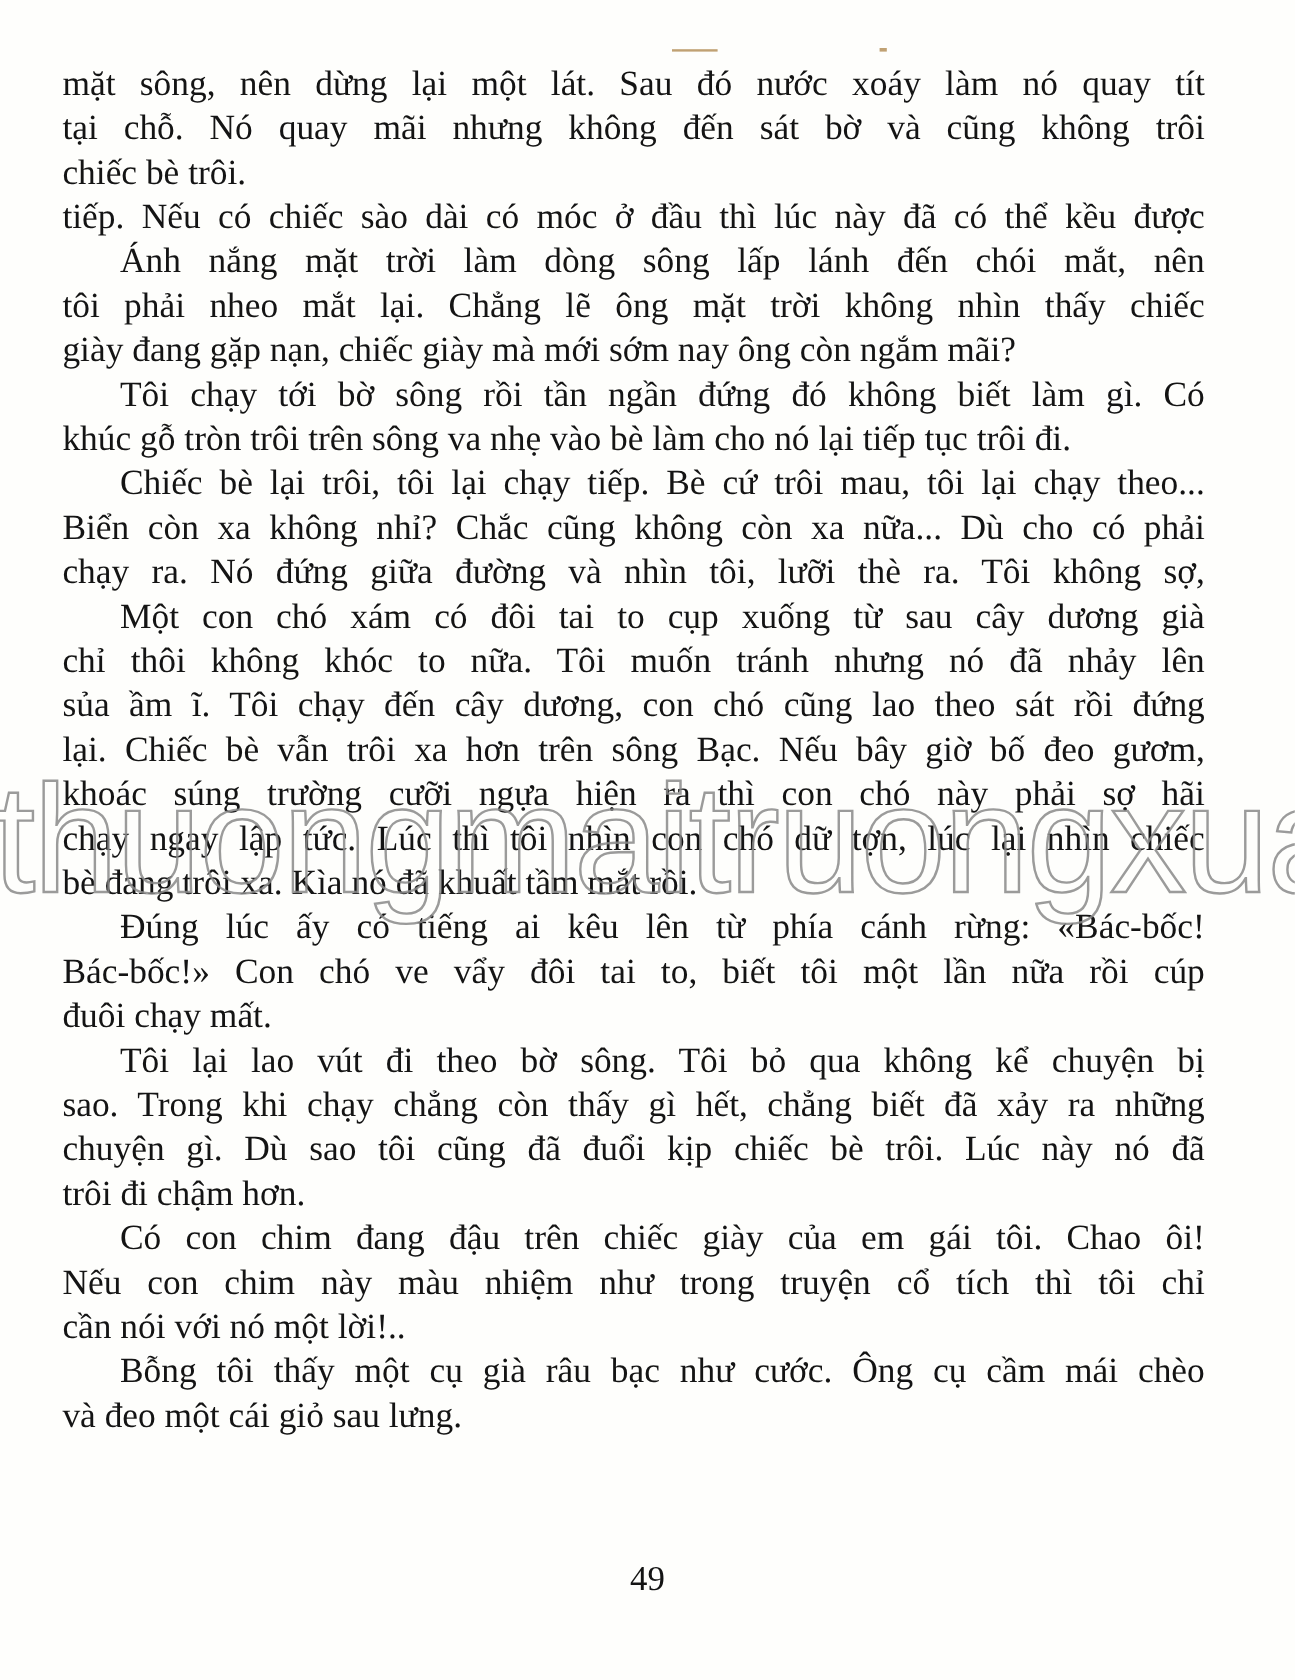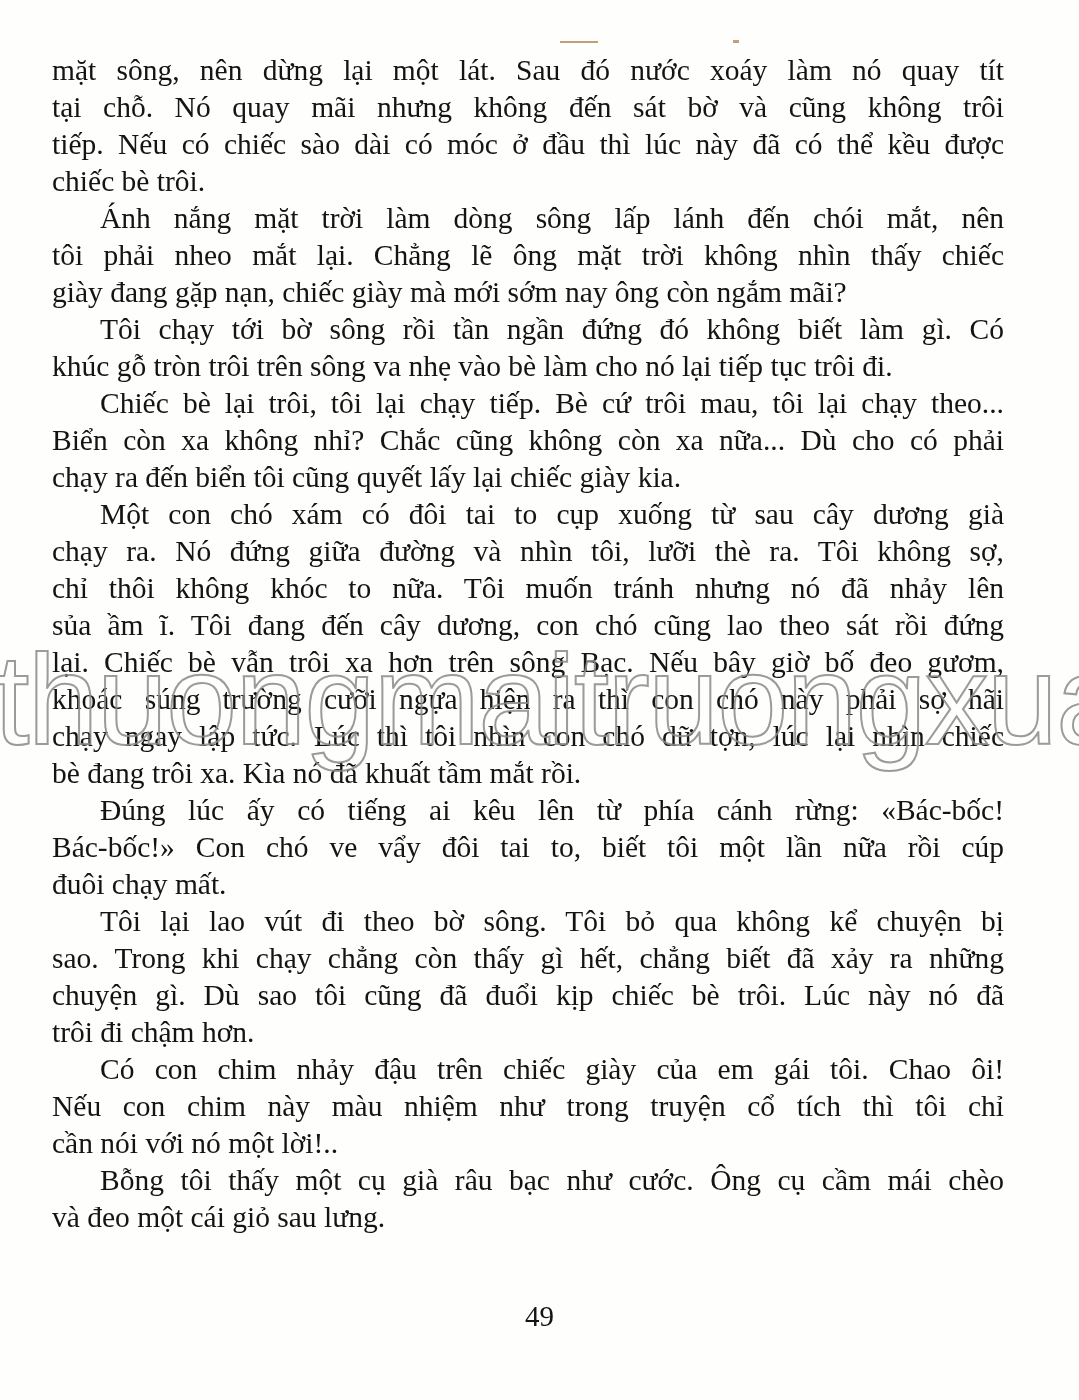--- a/index.html
+++ b/index.html
@@ -84,60 +84,59 @@
 <body>
 
 <div class="page">
   <div class="scan-mark" style="left:560px; top:41px; width:38px;"></div>
   <div class="scan-mark" style="left:733px; top:40px; width:6px; height:3px;"></div>
 
   <div class="text-block" id="text-block">
       <div class="para">
         <span class="line">mặt sông, nên dừng lại một lát. Sau đó nước xoáy làm nó quay tít</span>
         <span class="line">tại chỗ. Nó quay mãi nhưng không đến sát bờ và cũng không trôi</span>
+        <span class="line last">chiếc bè trôi.</span>
         <span class="line">tiếp. Nếu có chiếc sào dài có móc ở đầu thì lúc này đã có thể kều được</span>
-        <span class="line last">chiếc bè trôi.</span>
       </div>
       <div class="para">
         <span class="line indent">Ánh nắng mặt trời làm dòng sông lấp lánh đến chói mắt, nên</span>
         <span class="line">tôi phải nheo mắt lại. Chẳng lẽ ông mặt trời không nhìn thấy chiếc</span>
         <span class="line last">giày đang gặp nạn, chiếc giày mà mới sớm nay ông còn ngắm mãi?</span>
       </div>
       <div class="para">
         <span class="line indent">Tôi chạy tới bờ sông rồi tần ngần đứng đó không biết làm gì. Có</span>
         <span class="line last">khúc gỗ tròn trôi trên sông va nhẹ vào bè làm cho nó lại tiếp tục trôi đi.</span>
       </div>
       <div class="para">
         <span class="line indent">Chiếc bè lại trôi, tôi lại chạy tiếp. Bè cứ trôi mau, tôi lại chạy theo...</span>
         <span class="line">Biển còn xa không nhỉ? Chắc cũng không còn xa nữa... Dù cho có phải</span>
-        <span class="line last">chạy ra đến biển tôi cũng quyết lấy lại chiếc giày kia.</span>
       </div>
       <div class="para">
+        <span class="line">chạy ra. Nó đứng giữa đường và nhìn tôi, lưỡi thè ra. Tôi không sợ,</span>
         <span class="line indent">Một con chó xám có đôi tai to cụp xuống từ sau cây dương già</span>
-        <span class="line">chạy ra. Nó đứng giữa đường và nhìn tôi, lưỡi thè ra. Tôi không sợ,</span>
         <span class="line">chỉ thôi không khóc to nữa. Tôi muốn tránh nhưng nó đã nhảy lên</span>
-        <span class="line">sủa ầm ĩ. Tôi đang đến cây dương, con chó cũng lao theo sát rồi đứng</span>
+        <span class="line">sủa ầm ĩ. Tôi chạy đến cây dương, con chó cũng lao theo sát rồi đứng</span>
         <span class="line">lại. Chiếc bè vẫn trôi xa hơn trên sông Bạc. Nếu bây giờ bố đeo gươm,</span>
         <span class="line">khoác súng trường cưỡi ngựa hiện ra thì con chó này phải sợ hãi</span>
         <span class="line">chạy ngay lập tức. Lúc thì tôi nhìn con chó dữ tợn, lúc lại nhìn chiếc</span>
         <span class="line last">bè đang trôi xa. Kìa nó đã khuất tầm mắt rồi.</span>
       </div>
       <div class="para">
         <span class="line indent">Đúng lúc ấy có tiếng ai kêu lên từ phía cánh rừng: «Bác-bốc!</span>
         <span class="line">Bác-bốc!» Con chó ve vẩy đôi tai to, biết tôi một lần nữa rồi cúp</span>
         <span class="line last">đuôi chạy mất.</span>
       </div>
       <div class="para">
         <span class="line indent">Tôi lại lao vút đi theo bờ sông. Tôi bỏ qua không kể chuyện bị</span>
         <span class="line">sao. Trong khi chạy chẳng còn thấy gì hết, chẳng biết đã xảy ra những</span>
         <span class="line">chuyện gì. Dù sao tôi cũng đã đuổi kịp chiếc bè trôi. Lúc này nó đã</span>
         <span class="line last">trôi đi chậm hơn.</span>
       </div>
       <div class="para">
-        <span class="line indent">Có con chim nhảy đậu trên chiếc giày của em gái tôi. Chao ôi!</span>
+        <span class="line indent">Có con chim đang đậu trên chiếc giày của em gái tôi. Chao ôi!</span>
         <span class="line">Nếu con chim này màu nhiệm như trong truyện cổ tích thì tôi chỉ</span>
         <span class="line last">cần nói với nó một lời!..</span>
       </div>
       <div class="para">
         <span class="line indent">Bỗng tôi thấy một cụ già râu bạc như cước. Ông cụ cầm mái chèo</span>
         <span class="line last">và đeo một cái giỏ sau lưng.</span>
       </div>
     </div>
 
   <div class="watermark">thuongmaitruongxua.vn</div>

